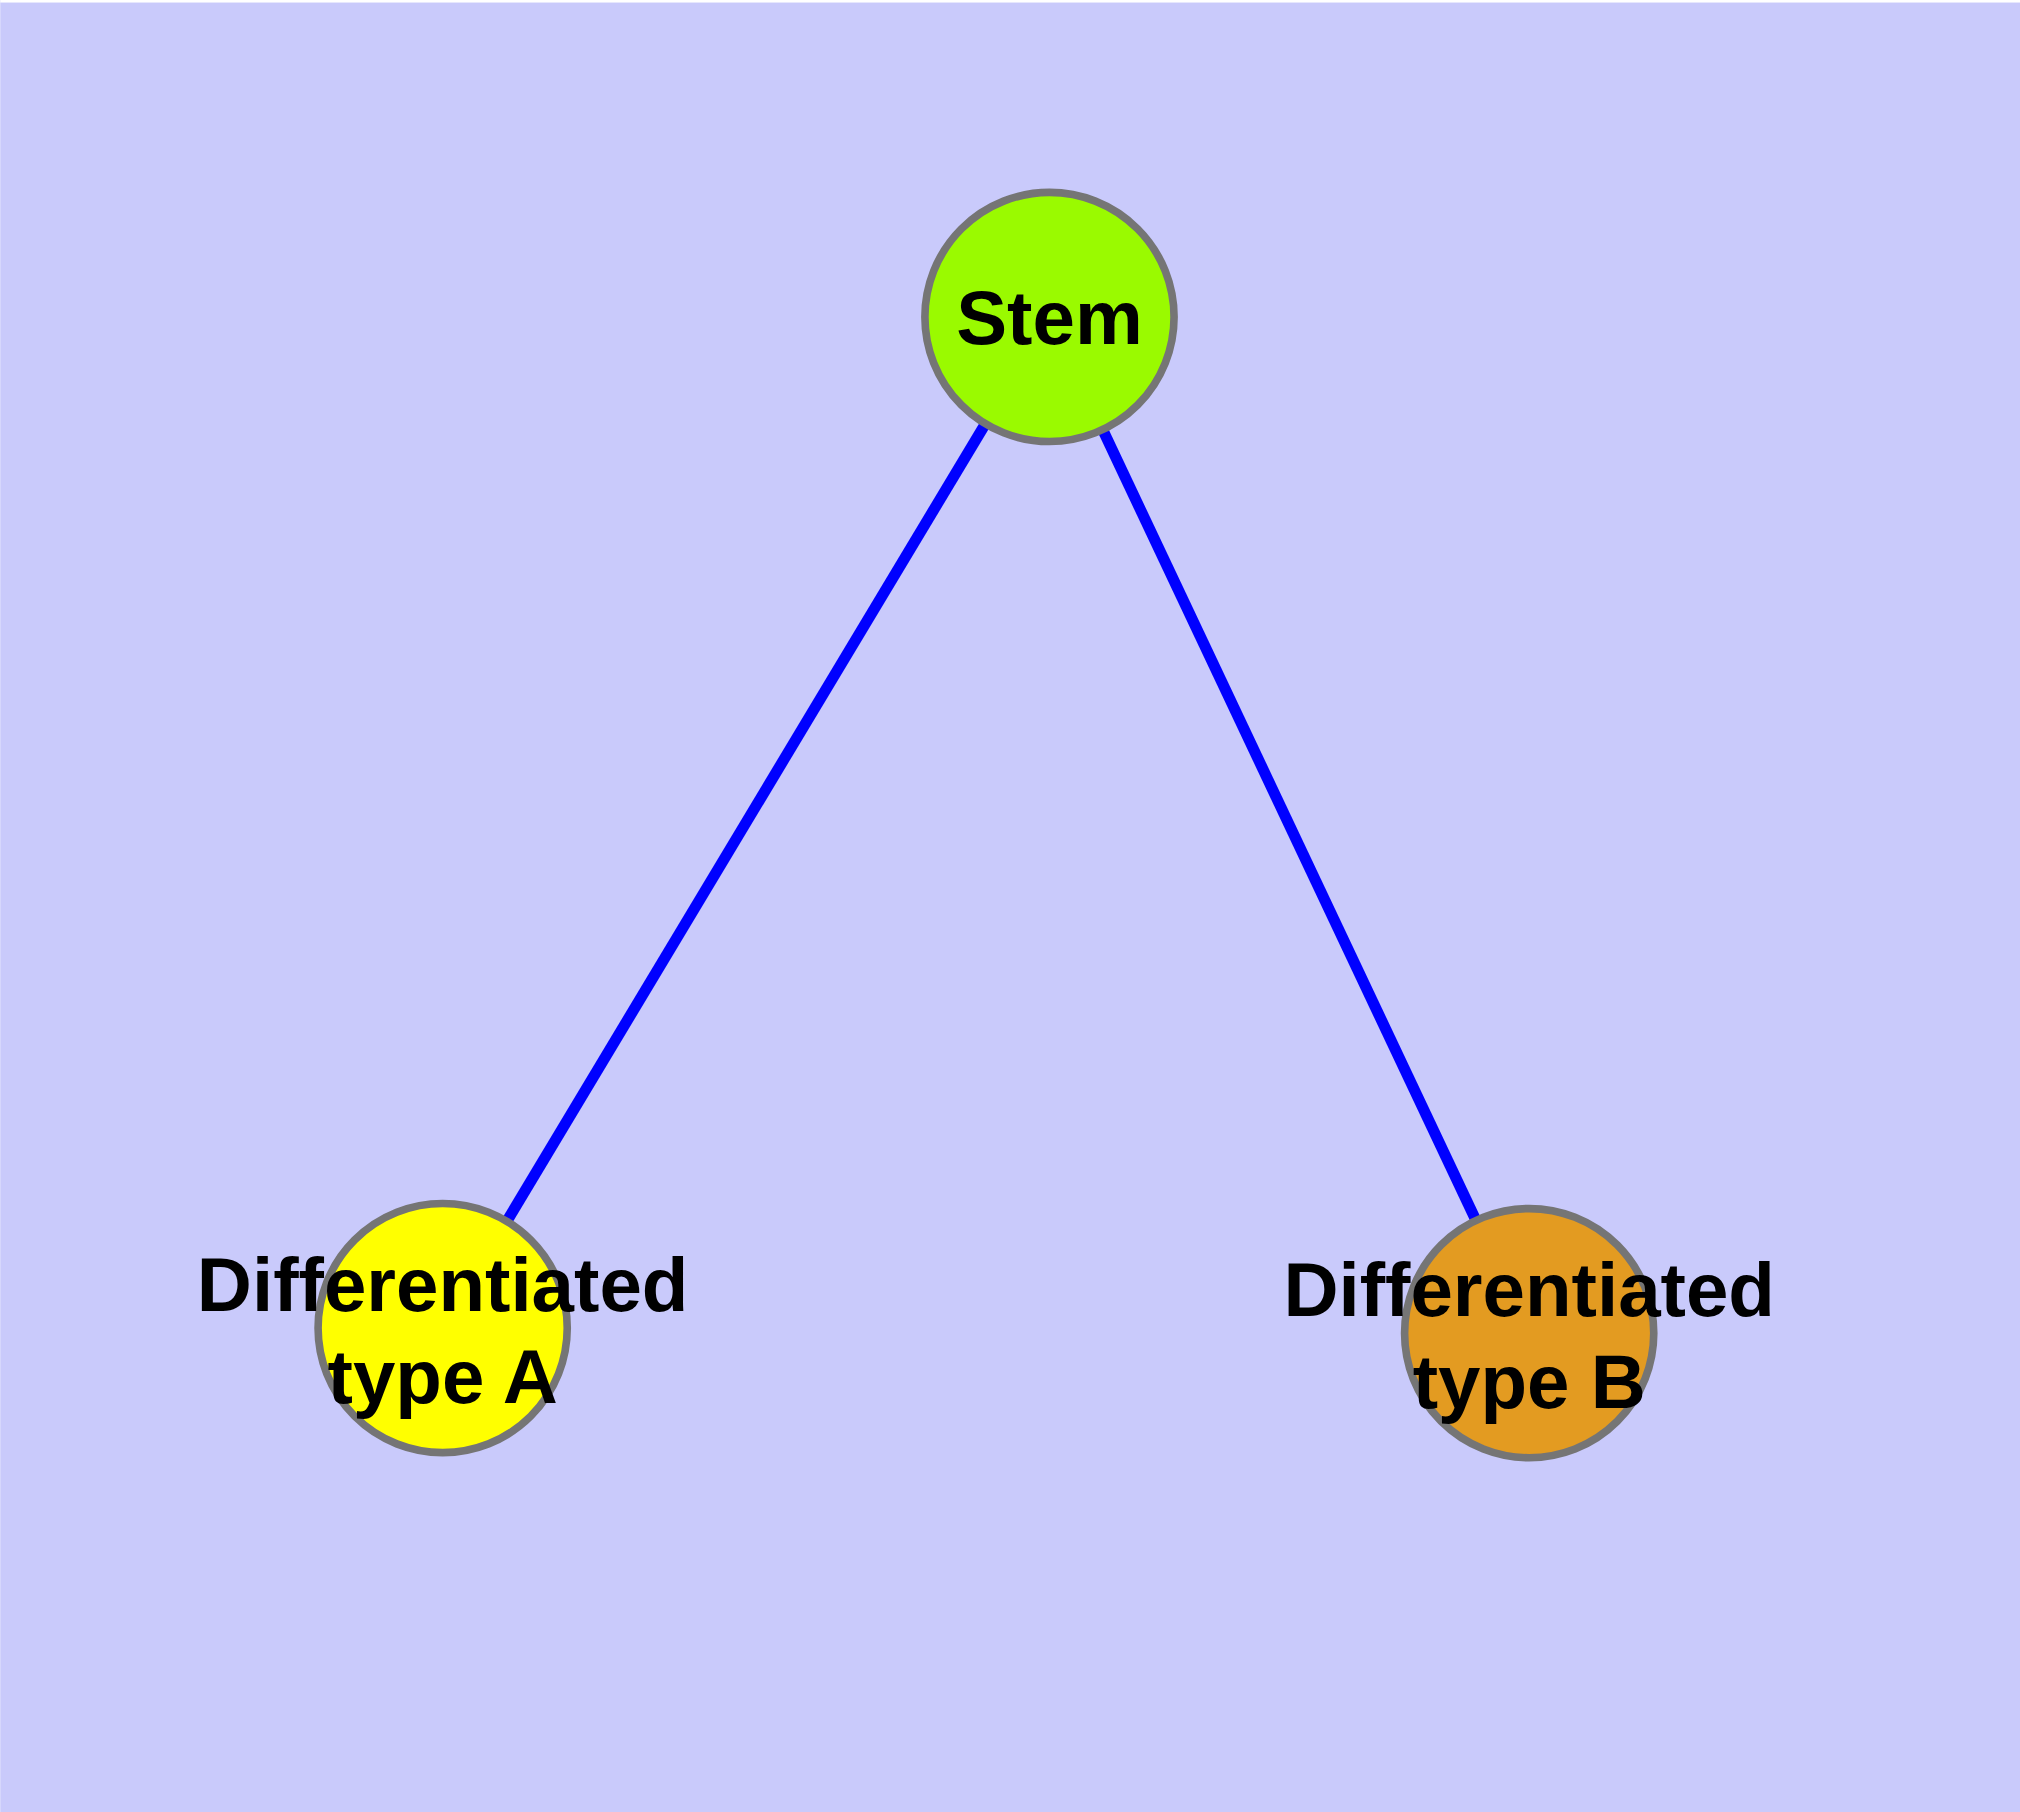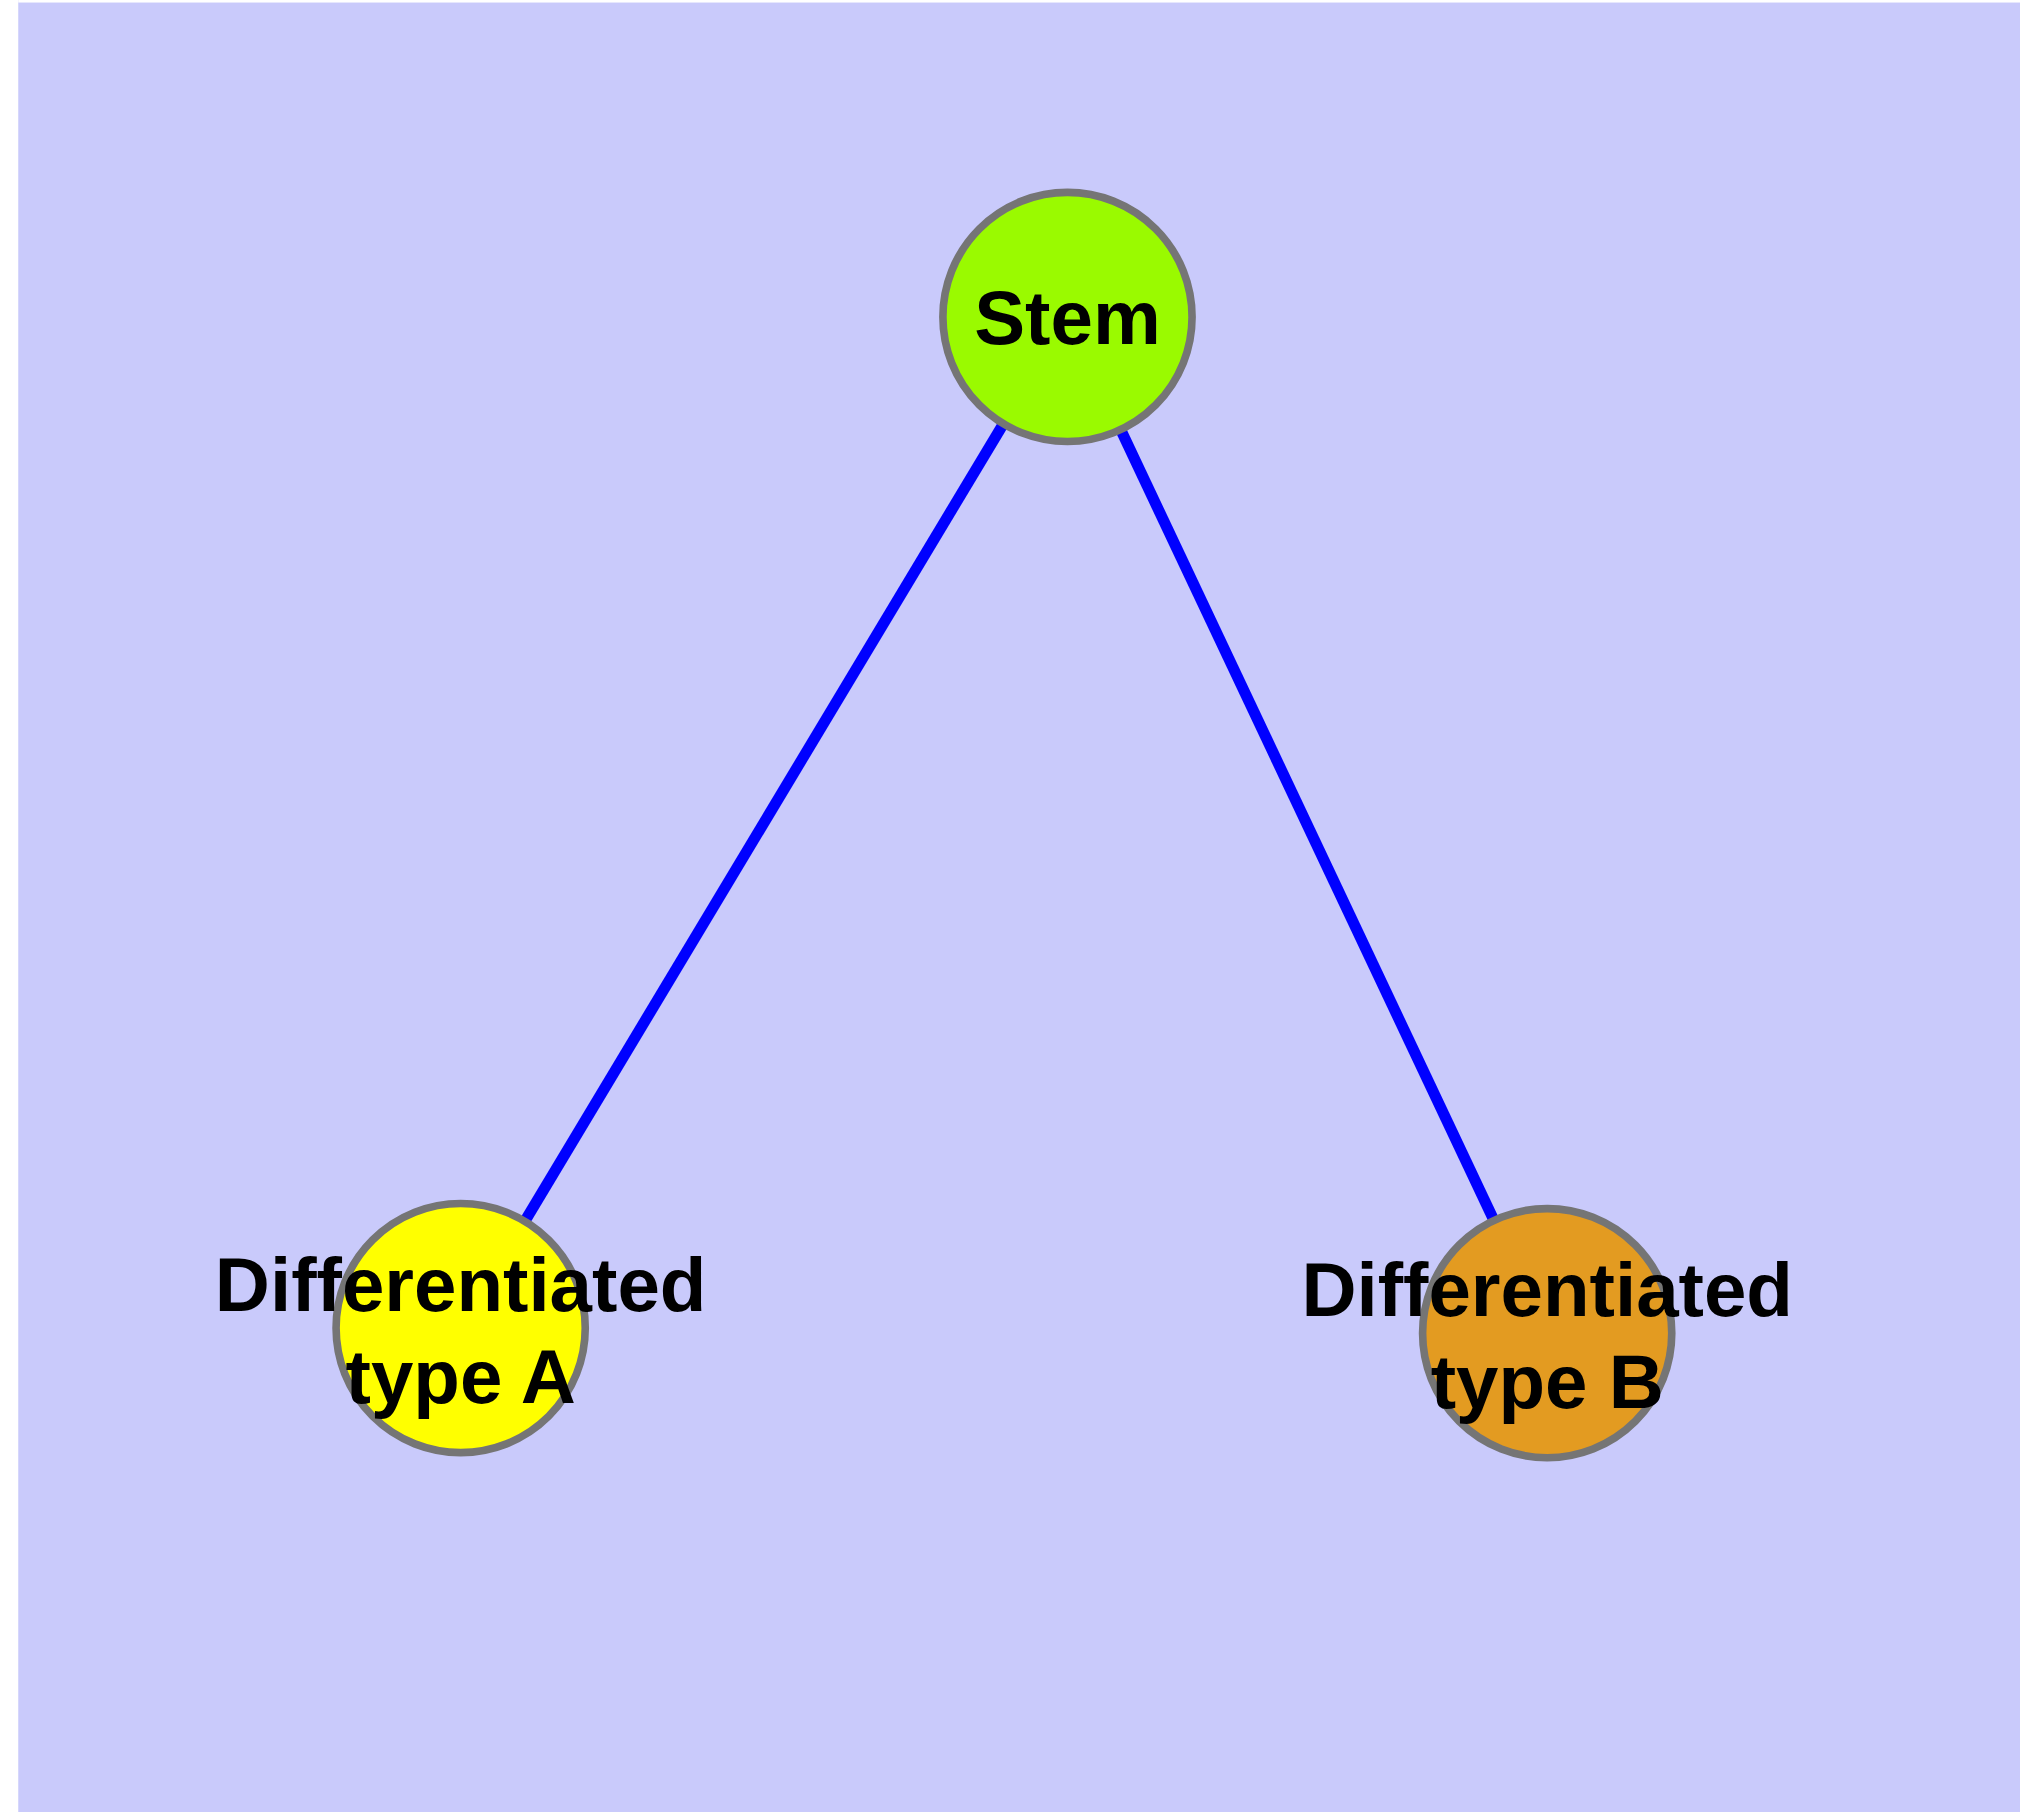--- a/index.html
+++ b/index.html
@@ -4,21 +4,20 @@
 <style>
   html, body {
     margin: 0;
     padding: 0;
     background: #ffffff;
   }
   .canvas-wrap {
     width: 1668px;
     height: 1812px;
     position: relative;
-    margin-left: 18px;
   }
   svg.graph {
     display: block;
     width: 2021px;
     height: 1812px;
   }
   .node-label {
     font-family: "Liberation Sans", "DejaVu Sans", sans-serif;
     font-weight: bold;
     font-size: 90px;

